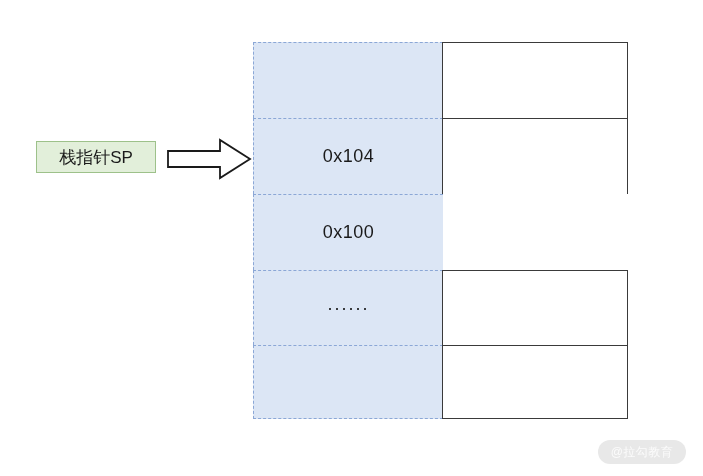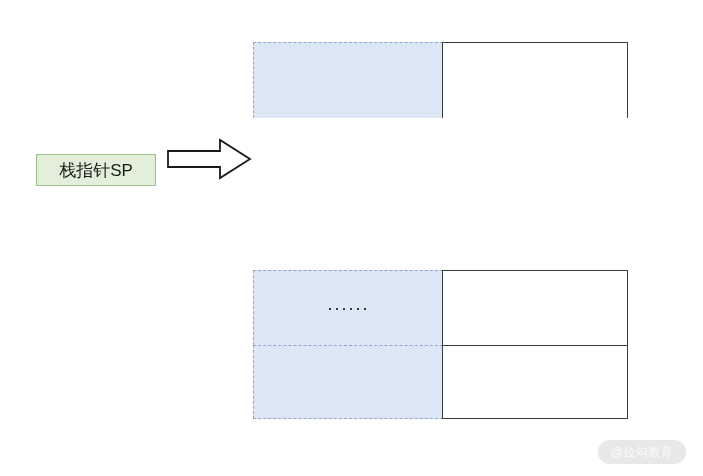--- a/index.html
+++ b/index.html
@@ -19,21 +19,21 @@
     position: absolute;
     inset: 0;
     width: 703px;
     height: 476px;
   }
 
   
   .sp-label {
     position: absolute;
     left: 36px;
-    top: 154px;
+    top: 141px;
     width: 120px;
     height: 32px;
     box-sizing: border-box;
     background: #e2efda;
     border: 1px solid #9dc18a;
     display: flex;
     align-items: center;
     justify-content: center;
     font-size: 17px;
     color: #1a1a1a;
@@ -137,22 +137,27 @@
     </svg>
   </div>
 
   <div class="mem-table">
 
     <div class="mem-row" style="top:0px;height:76px;">
       <div class="addr-cell" style="height:76px;"></div>
       <div class="val-cell" style="height:76px;"></div>
     </div>
 
+    <div class="mem-row" style="top:76px;height:76px;">
+      <div class="addr-cell" style="height:76px;">0x104</div>
+      <div class="val-cell" style="height:76px;"></div>
+    </div>
 
     <div class="mem-row" style="top:152px;height:76px;">
+      <div class="addr-cell" style="height:76px;">0x100</div>
     </div>
 
     <div class="mem-row" style="top:228px;height:75px;">
       <div class="addr-cell ellipsis-cell" style="height:75px;">......</div>
       <div class="val-cell" style="height:75px;"></div>
     </div>
 
     <div class="mem-row last" style="top:303px;height:74px;">
       <div class="addr-cell" style="height:74px;"></div>
       <div class="val-cell" style="height:74px;"></div>

